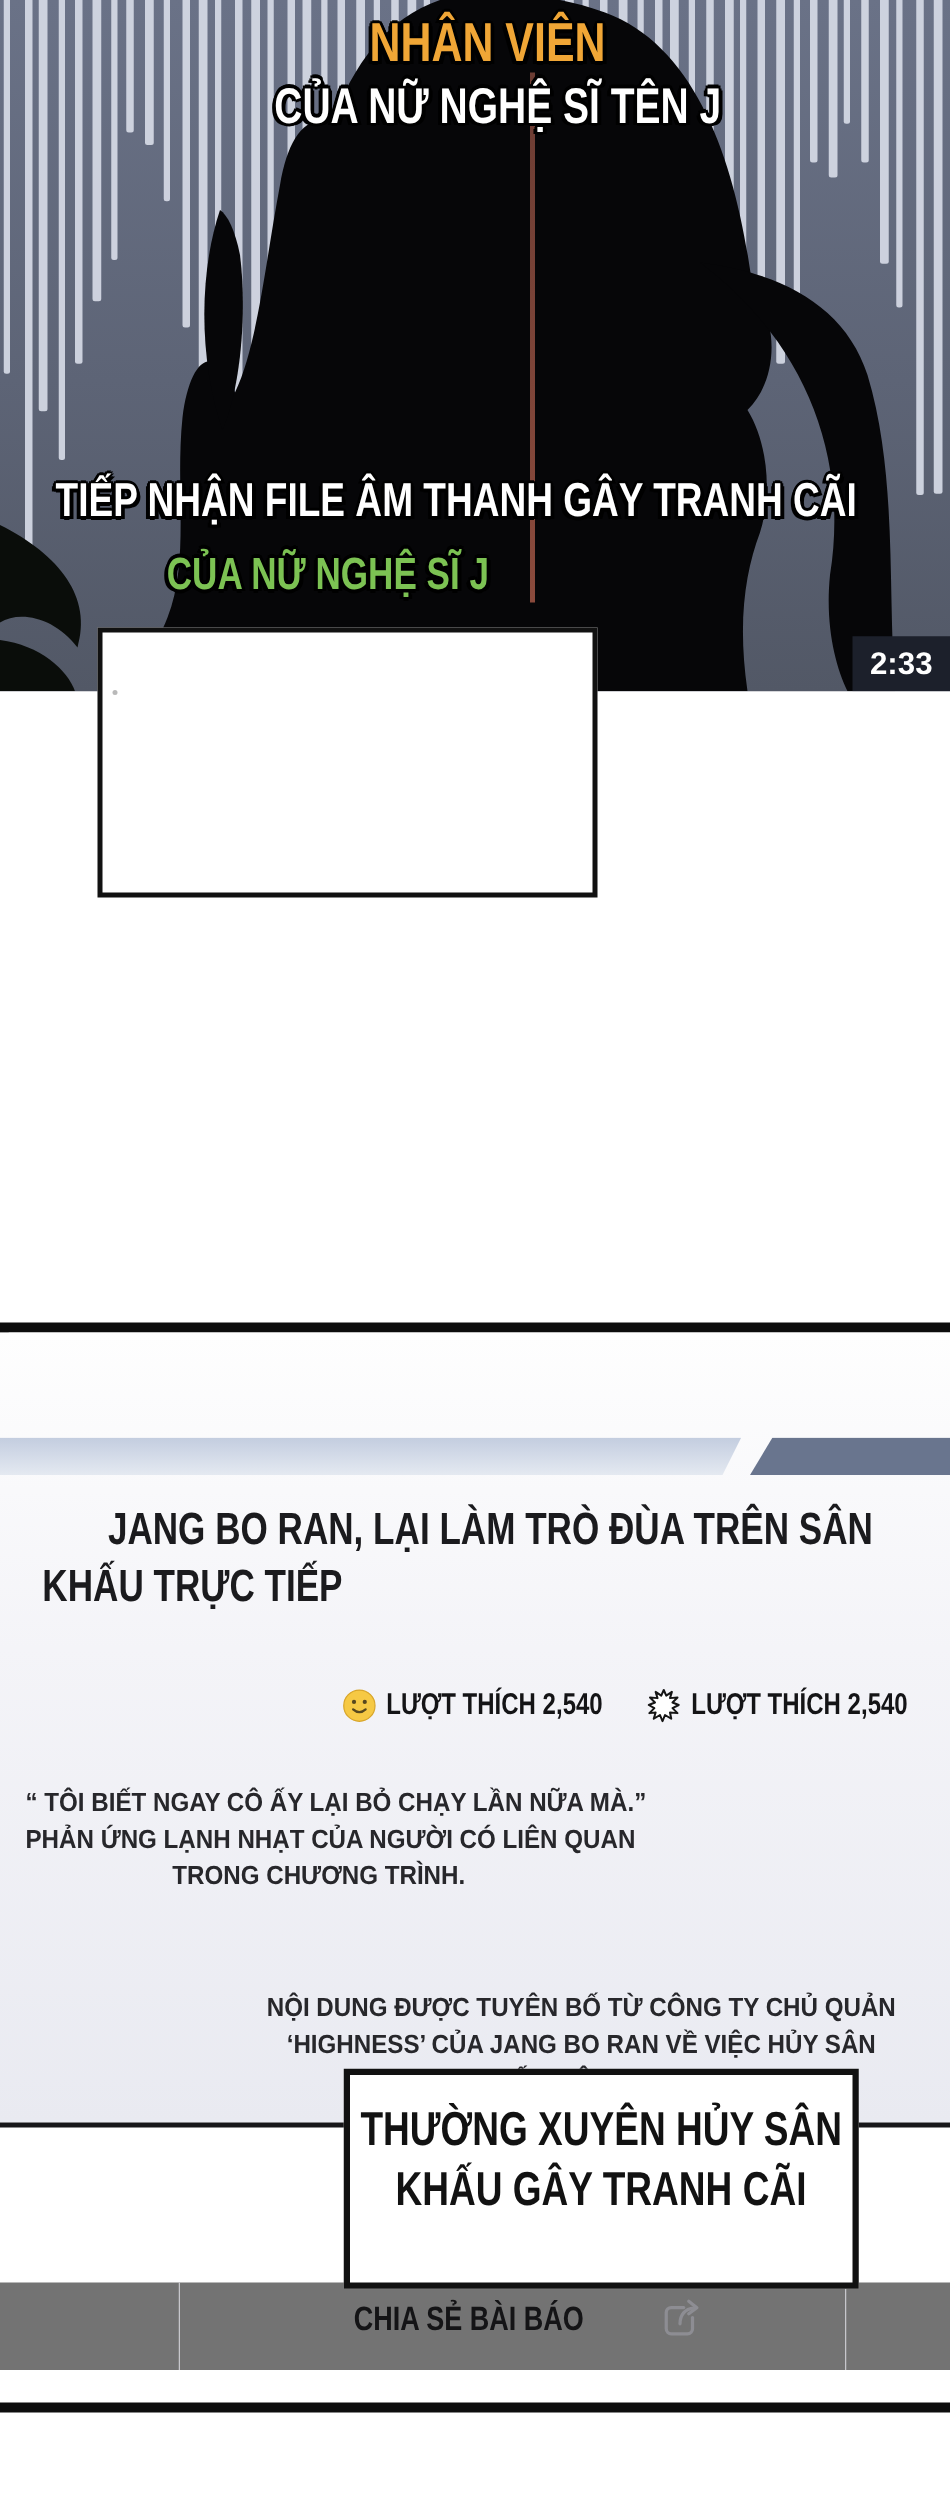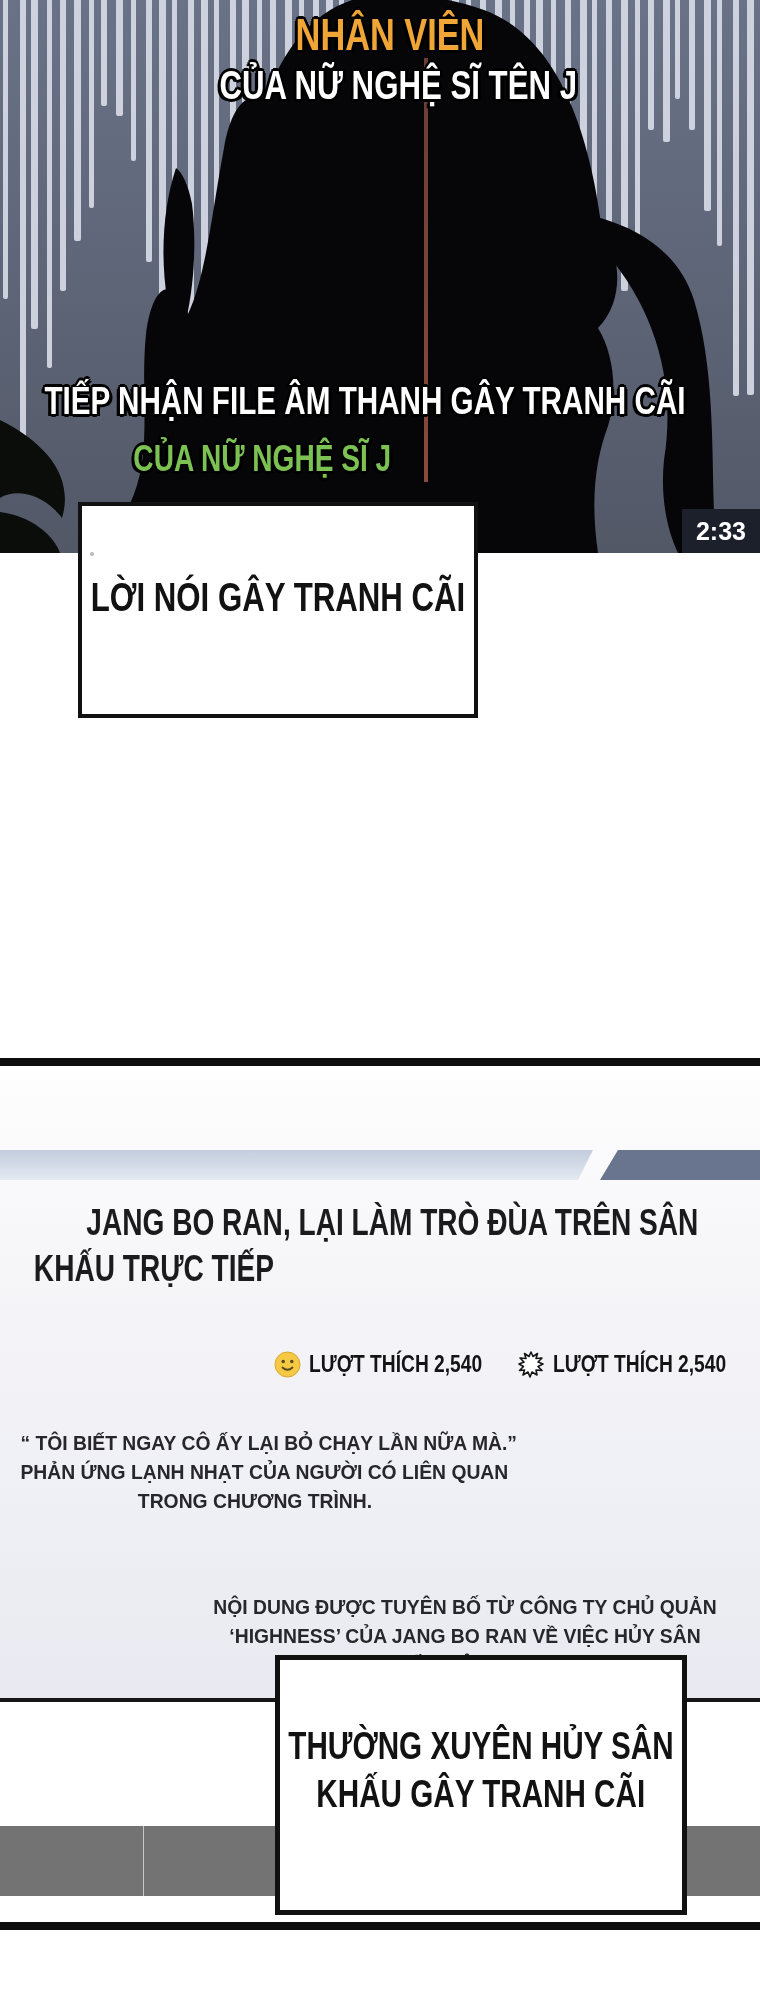--- a/index.html
+++ b/index.html
@@ -20,21 +20,21 @@
   #title2{top:64px;font-size:40px;color:#ffffff;transform:translateX(18px);}
   #caption1{top:382px;font-size:38px;color:#ffffff;transform:translateX(-46px);}
   #caption2{top:440px;font-size:36px;color:#7cc253;transform:translateX(-118px);}
   #duration{right:0;top:509px;width:78px;height:44px;background:#1c202b;color:#ffffff;font-size:25px;font-weight:bold;
             display:flex;align-items:center;justify-content:center;margin-left:40px;}
   
   .speech{background:#ffffff;border:4px solid #111111;box-sizing:border-box;z-index:6;display:flex;align-items:center;justify-content:center;text-align:center;}
   #box1{left:78px;top:502px;width:400px;height:216px;padding-bottom:26px;}
   #box1 .txt{font-size:40px;font-weight:bold;color:#121212;white-space:nowrap;}
   #box1dot{left:8px;top:46px;width:4px;height:4px;background:#b9b9b9;border-radius:50%;}
-  #box2{left:275px;top:1655px;width:412px;height:260px;border-width:5px;padding-bottom:30px;}
+  #box2{left:275px;top:1655px;width:412px;height:176px;border-width:5px;padding-bottom:30px;}
   #box2 .txt{font-size:38px;font-weight:bold;color:#121212;line-height:48px;white-space:nowrap;}
   
   #divider{left:0;top:1058px;width:760px;height:8px;background:#0d0d0d;}
   #divtick{left:0;top:1066px;width:7px;height:18px;background:#0d0d0d;}
   
   #news{left:0;top:1066px;width:760px;height:632px;background:linear-gradient(180deg,#fefefe 0%,#f4f4f8 40%,#e9eaf1 100%);}
   #newsline{left:0;top:1698px;width:760px;height:4px;background:#17171a;z-index:4;}
   #outlet{left:28px;top:44px;font-size:42px;font-weight:bold;font-style:italic;color:#2c4fa4;z-index:3;white-space:nowrap;}
   #band-light{left:0;top:84px;width:760px;height:30px;background:linear-gradient(180deg,#c3cddf,#e4e9f1);
               clip-path:polygon(0 0,593px 0,578px 100%,0 100%);z-index:2;}
@@ -140,21 +140,20 @@
     <div id="caption2" class="abs vtitle outl">
       <span class="cx">CỦA NỮ NGHỆ SĨ J</span></div>
 
     <div id="duration" class="abs">
       <span>2:33</span>
       </div>
   </div>
 
   <div id="box1" class="abs speech">
     <span id="box1dot" class="abs"></span>
-    <span class="txt"><span class="cx">LỜI NÓI GÂY TRANH CÃI</span></span>
   </div>
 
   <div id="divider" class="abs"></div>
   <div id="divtick" class="abs"></div>
 
   <div id="news" class="abs">
     <div id="band-light" class="abs"></div>
     <div id="band-dark" class="abs"></div>
 
     <div id="hl1" class="abs headline">

